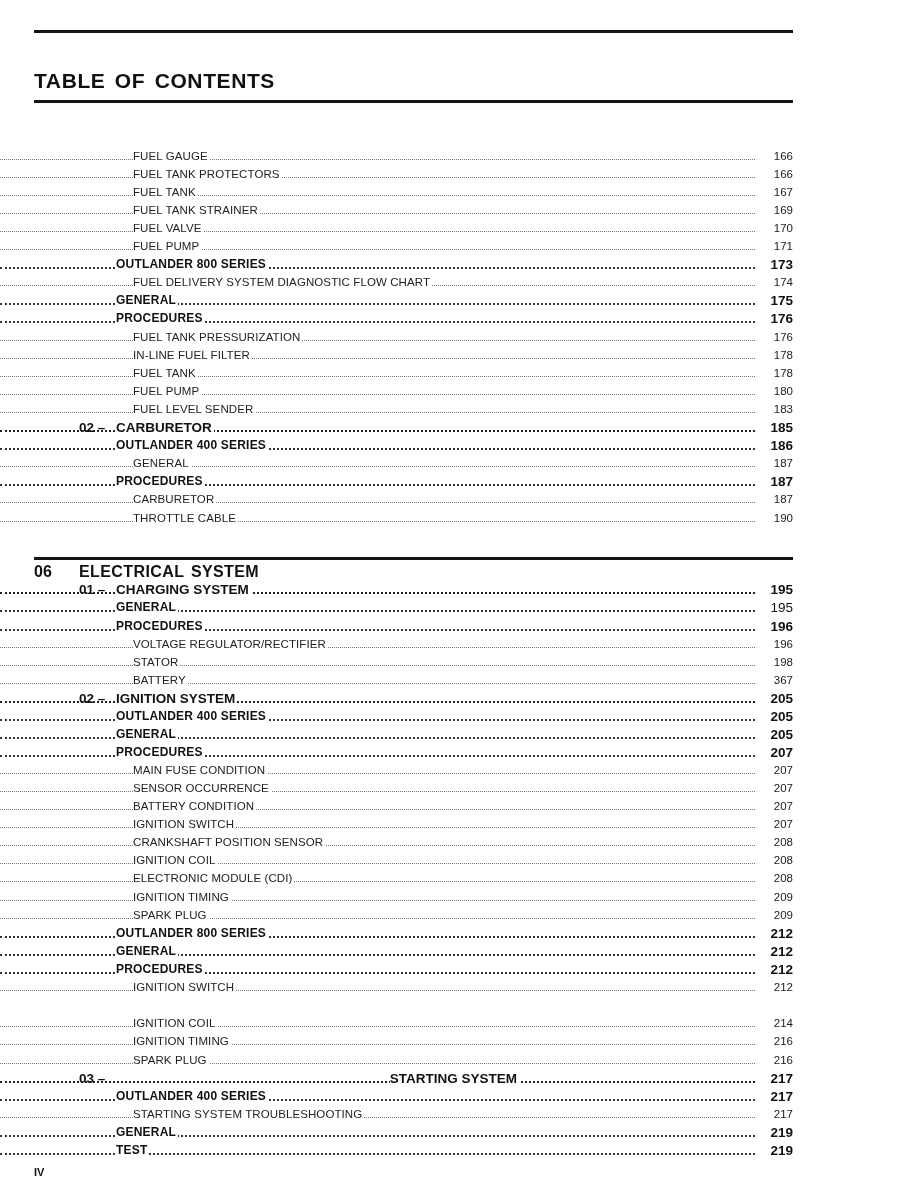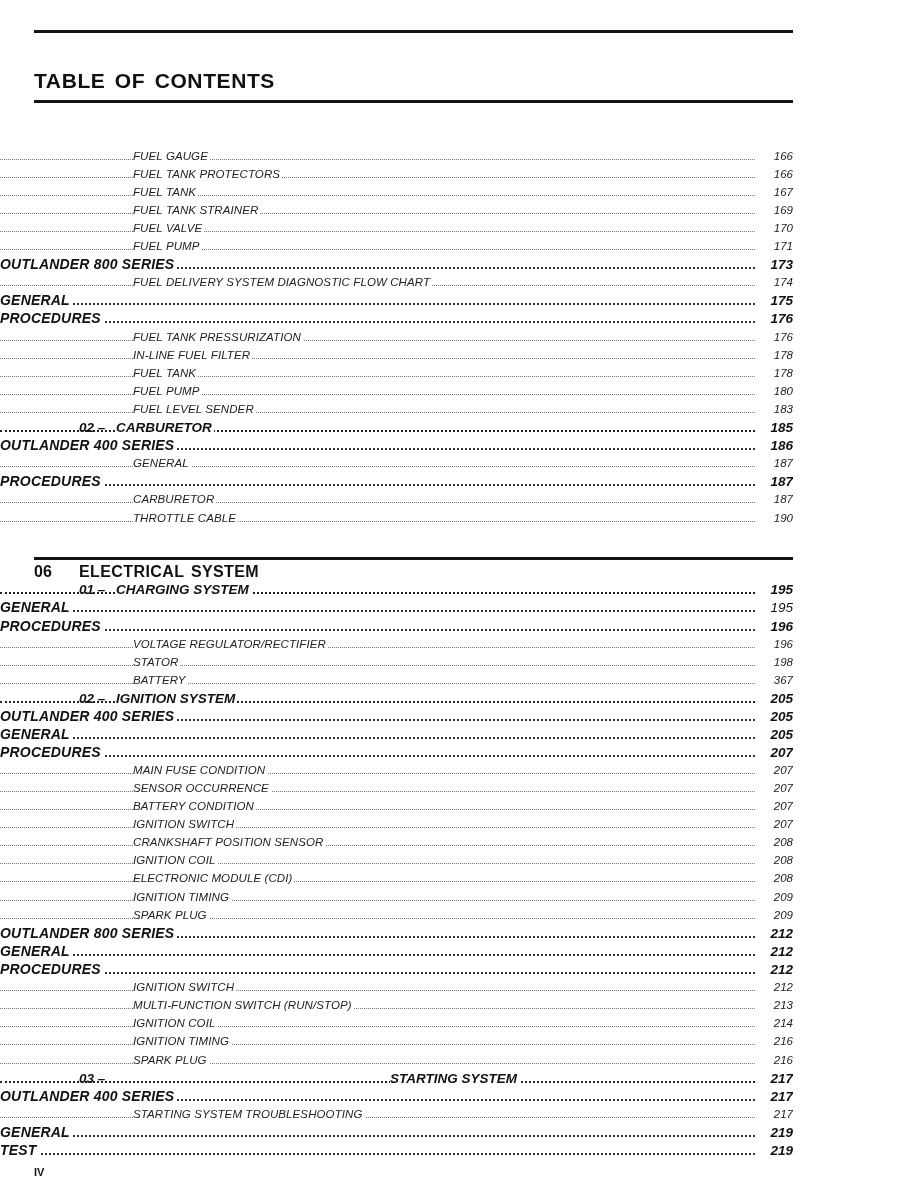--- a/index.html
+++ b/index.html
@@ -3,29 +3,29 @@
 <meta charset="utf-8">
 <style>
   html, body { margin: 0; padding: 0; background: #ffffff; }
   body { width: 921px; height: 1200px; position: relative; overflow: hidden; color: #111; font-family: "Liberation Sans", sans-serif; }
   .rule { position: absolute; left: 34px; width: 759px; background: #141414; }
   .rule.top { top: 30px; height: 3px; }
   .rule.bottom { top: 100px; height: 3px; }
   .rule.section { top: 557px; height: 3px; }
   .page-title { position: absolute; left: 34px; top: 55px; font-size: 21px; font-weight: bold; letter-spacing: 0.6px; word-spacing: 3px; }
   .toc { position: absolute; left: 0; top: 0; width: 921px; height: 1200px; }
-  .row { position: absolute; left: 0; width: 793px; height: 18px; display: flex; align-items: center; white-space: nowrap; overflow: hidden; font-style: italic; }
+  .row { position: absolute; left: 0; width: 793px; height: 18px; display: flex; align-items: center; white-space: nowrap; overflow: hidden; }
   .row .num { position: absolute; left: 79px; font-weight: bold; font-size: 13.5px; }
   .row .label { position: relative; background: #fff; padding-right: 2px; z-index: 1; }
   .row .dots { position: absolute; right: 38px; left: 0; bottom: 4px; border-bottom: 2px dotted #666; z-index: 0; }
   .row .page { position: absolute; right: 0; width: 36px; text-align: right; background: #fff; z-index: 1; }
   .row.l1 .label { margin-left: 116px; font-weight: bold; font-size: 13.5px; }
   .row.l1 .page { font-weight: bold; font-size: 13.5px; }
   .row.l1 .dots { border-bottom: 2px dotted #222; }
-  .row.l2 .label { font-size: 14px; font-weight: 600; letter-spacing: 0.2px; }
+  .row.l2 .label { margin-left: 116px; font-size: 12px; font-weight: 600; letter-spacing: 0.2px; }
   .row.l2 .page { font-size: 13.5px; font-weight: bold; }
   .row.l2 .dots { border-bottom: 2px dotted #333; }
   .row.l3 .label { margin-left: 133px; font-size: 11.5px; color: #222; letter-spacing: 0.1px; }
   .row.l3 .page { font-size: 11.5px; color: #222; }
   .row.l3 .dots { border-bottom: 1px dotted #777; bottom: 5px; }
   .row.l2.light .page { font-weight: normal; }
   .chapter { position: absolute; left: 34px; top: 562px; height: 20px; display: flex; align-items: center; font-weight: bold; font-size: 16px; }
   .chapter .chapter-num { position: absolute; left: 0; width: 40px; }
   .chapter .chapter-title { position: absolute; left: 45px; letter-spacing: 0.4px; word-spacing: 2px; white-space: nowrap; }
   .folio { position: absolute; left: 34px; top: 1166px; font-size: 11px; font-weight: bold; }
@@ -254,25 +254,20 @@
     <div class="row l2" style="top: 960px;">
       <span class="dots"></span>
       <span class="label">PROCEDURES</span>
       <span class="page">212</span>
     </div>
     <div class="row l3" style="top: 978px;">
       <span class="dots"></span>
       <span class="label">IGNITION SWITCH</span>
       <span class="page">212</span>
     </div>
-    <div class="row l3" style="top: 996px;">
-      <span class="dots"></span>
-      <span class="label">MULTI-FUNCTION SWITCH (RUN/STOP)</span>
-      <span class="page">213</span>
-    </div>
     <div class="row l3" style="top: 1014px;">
       <span class="dots"></span>
       <span class="label">IGNITION COIL</span>
       <span class="page">214</span>
     </div>
     <div class="row l3" style="top: 1032px;">
       <span class="dots"></span>
       <span class="label">IGNITION TIMING</span>
       <span class="page">216</span>
     </div>

